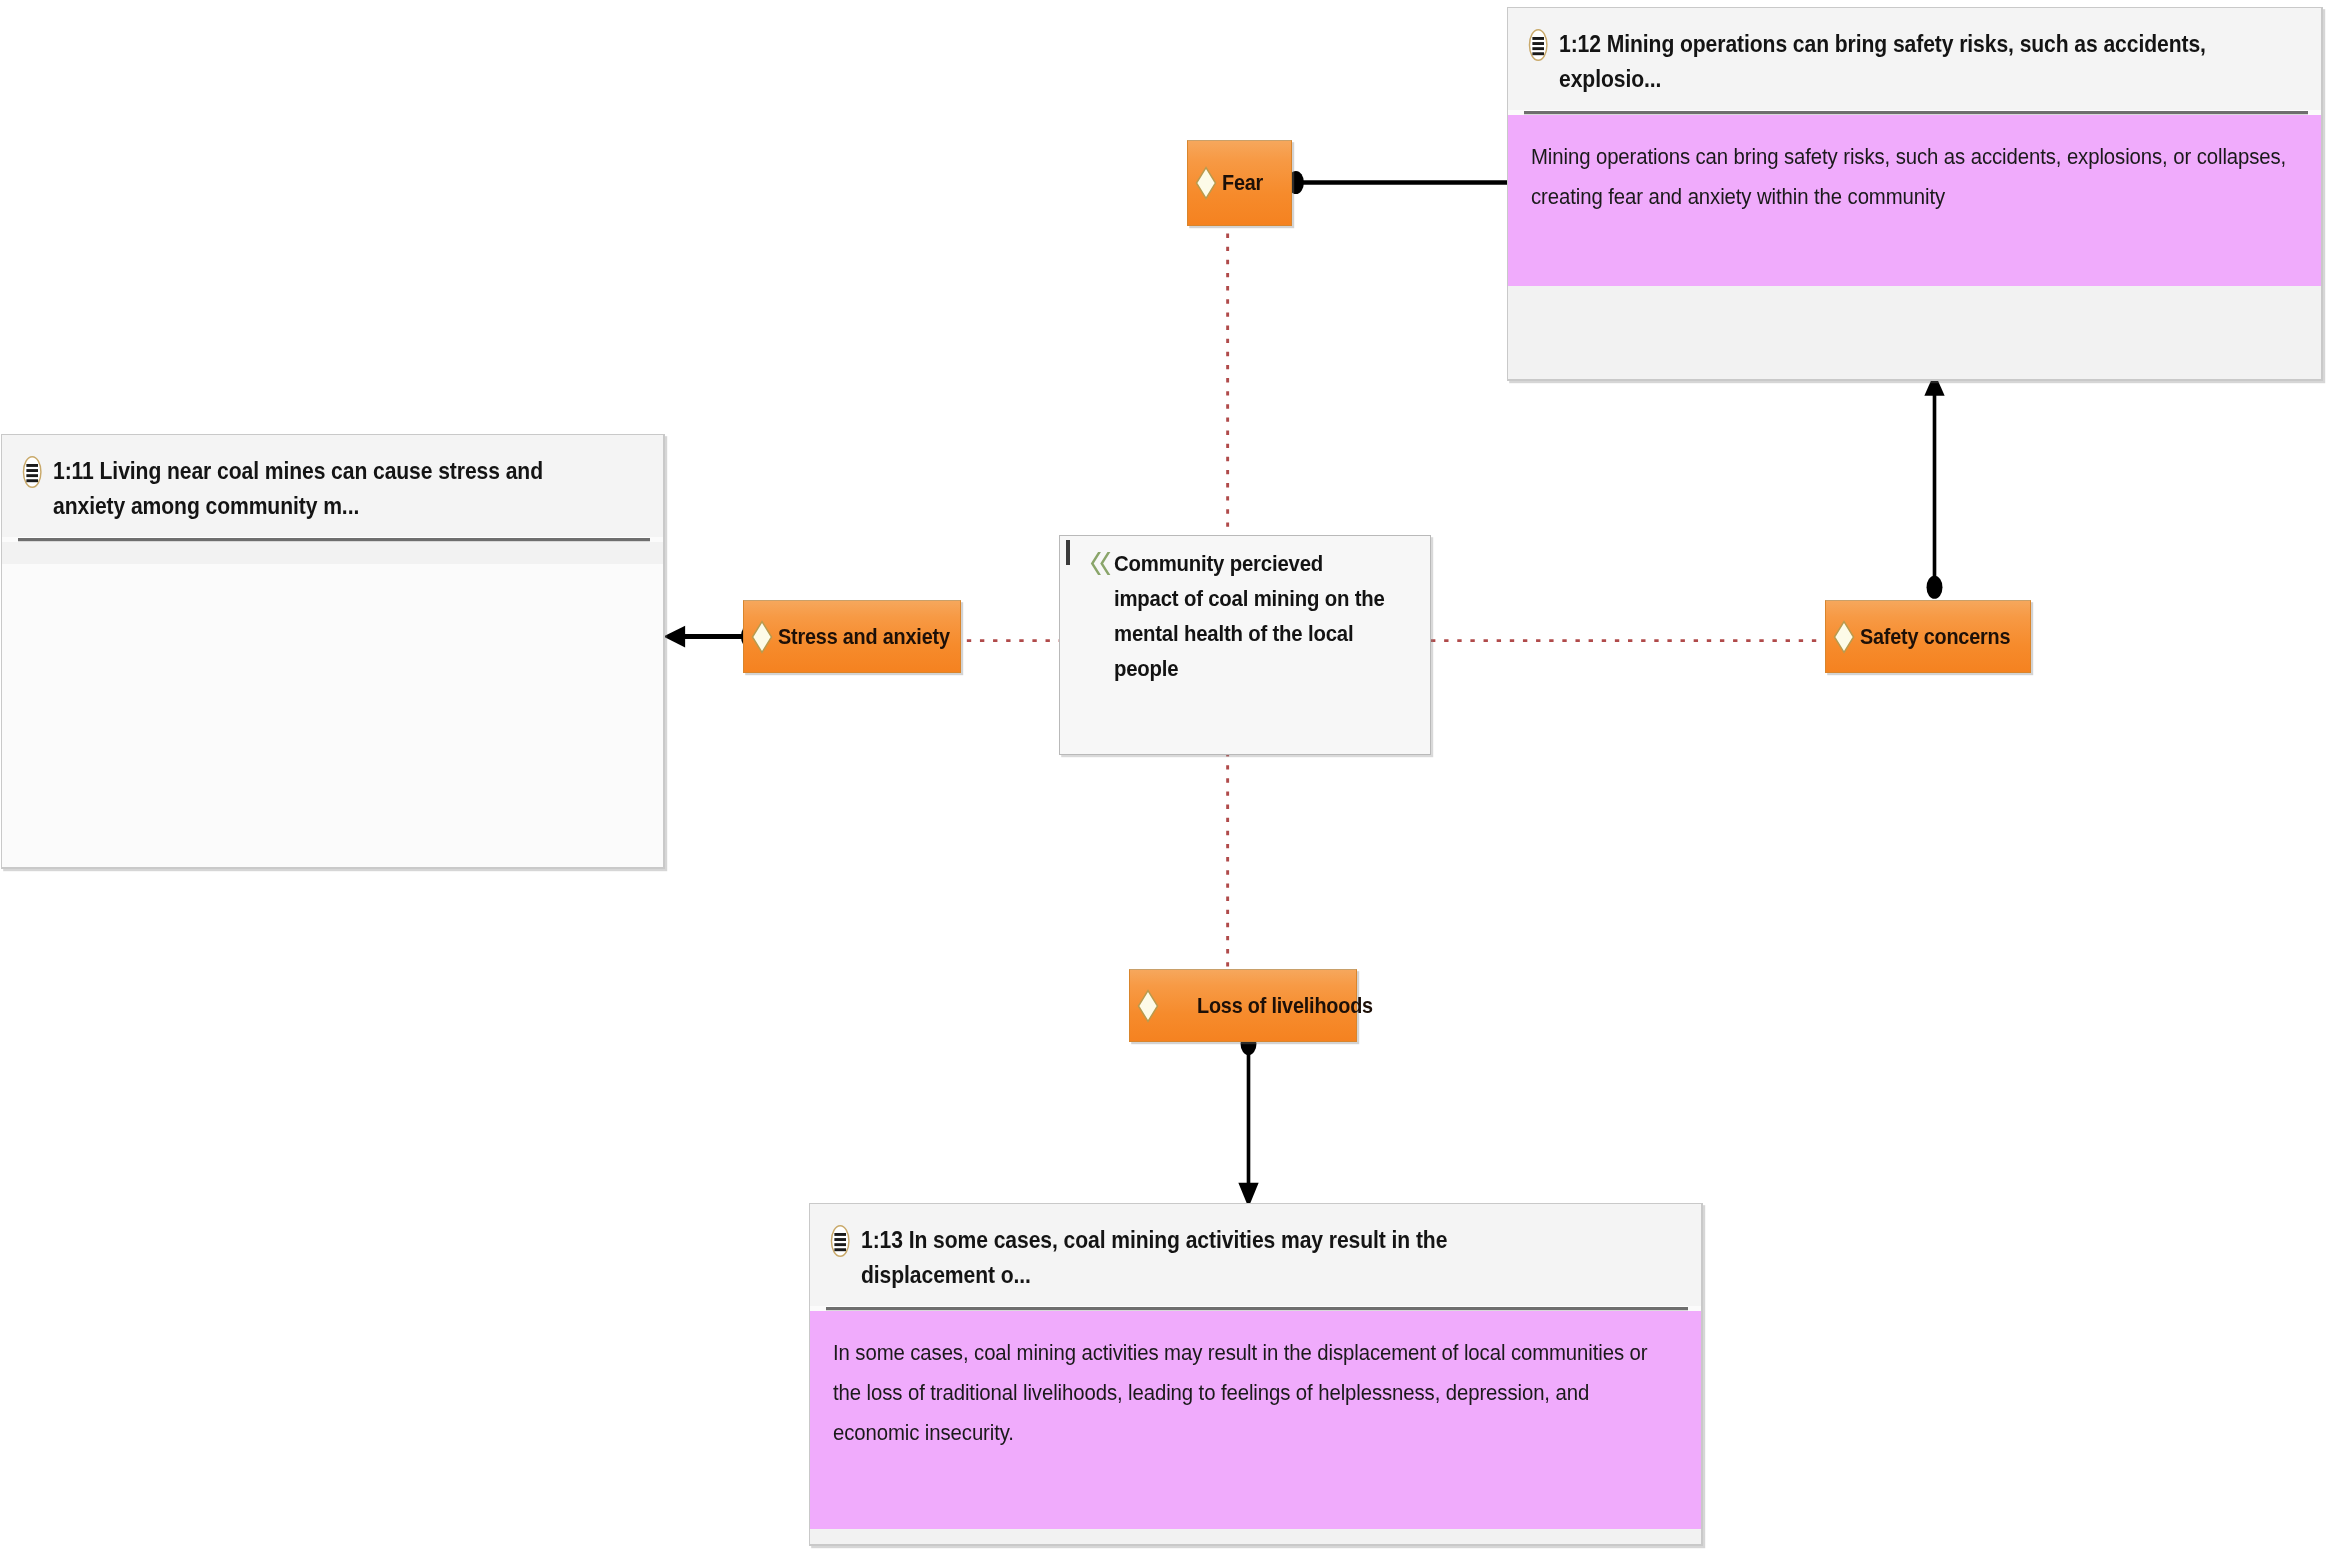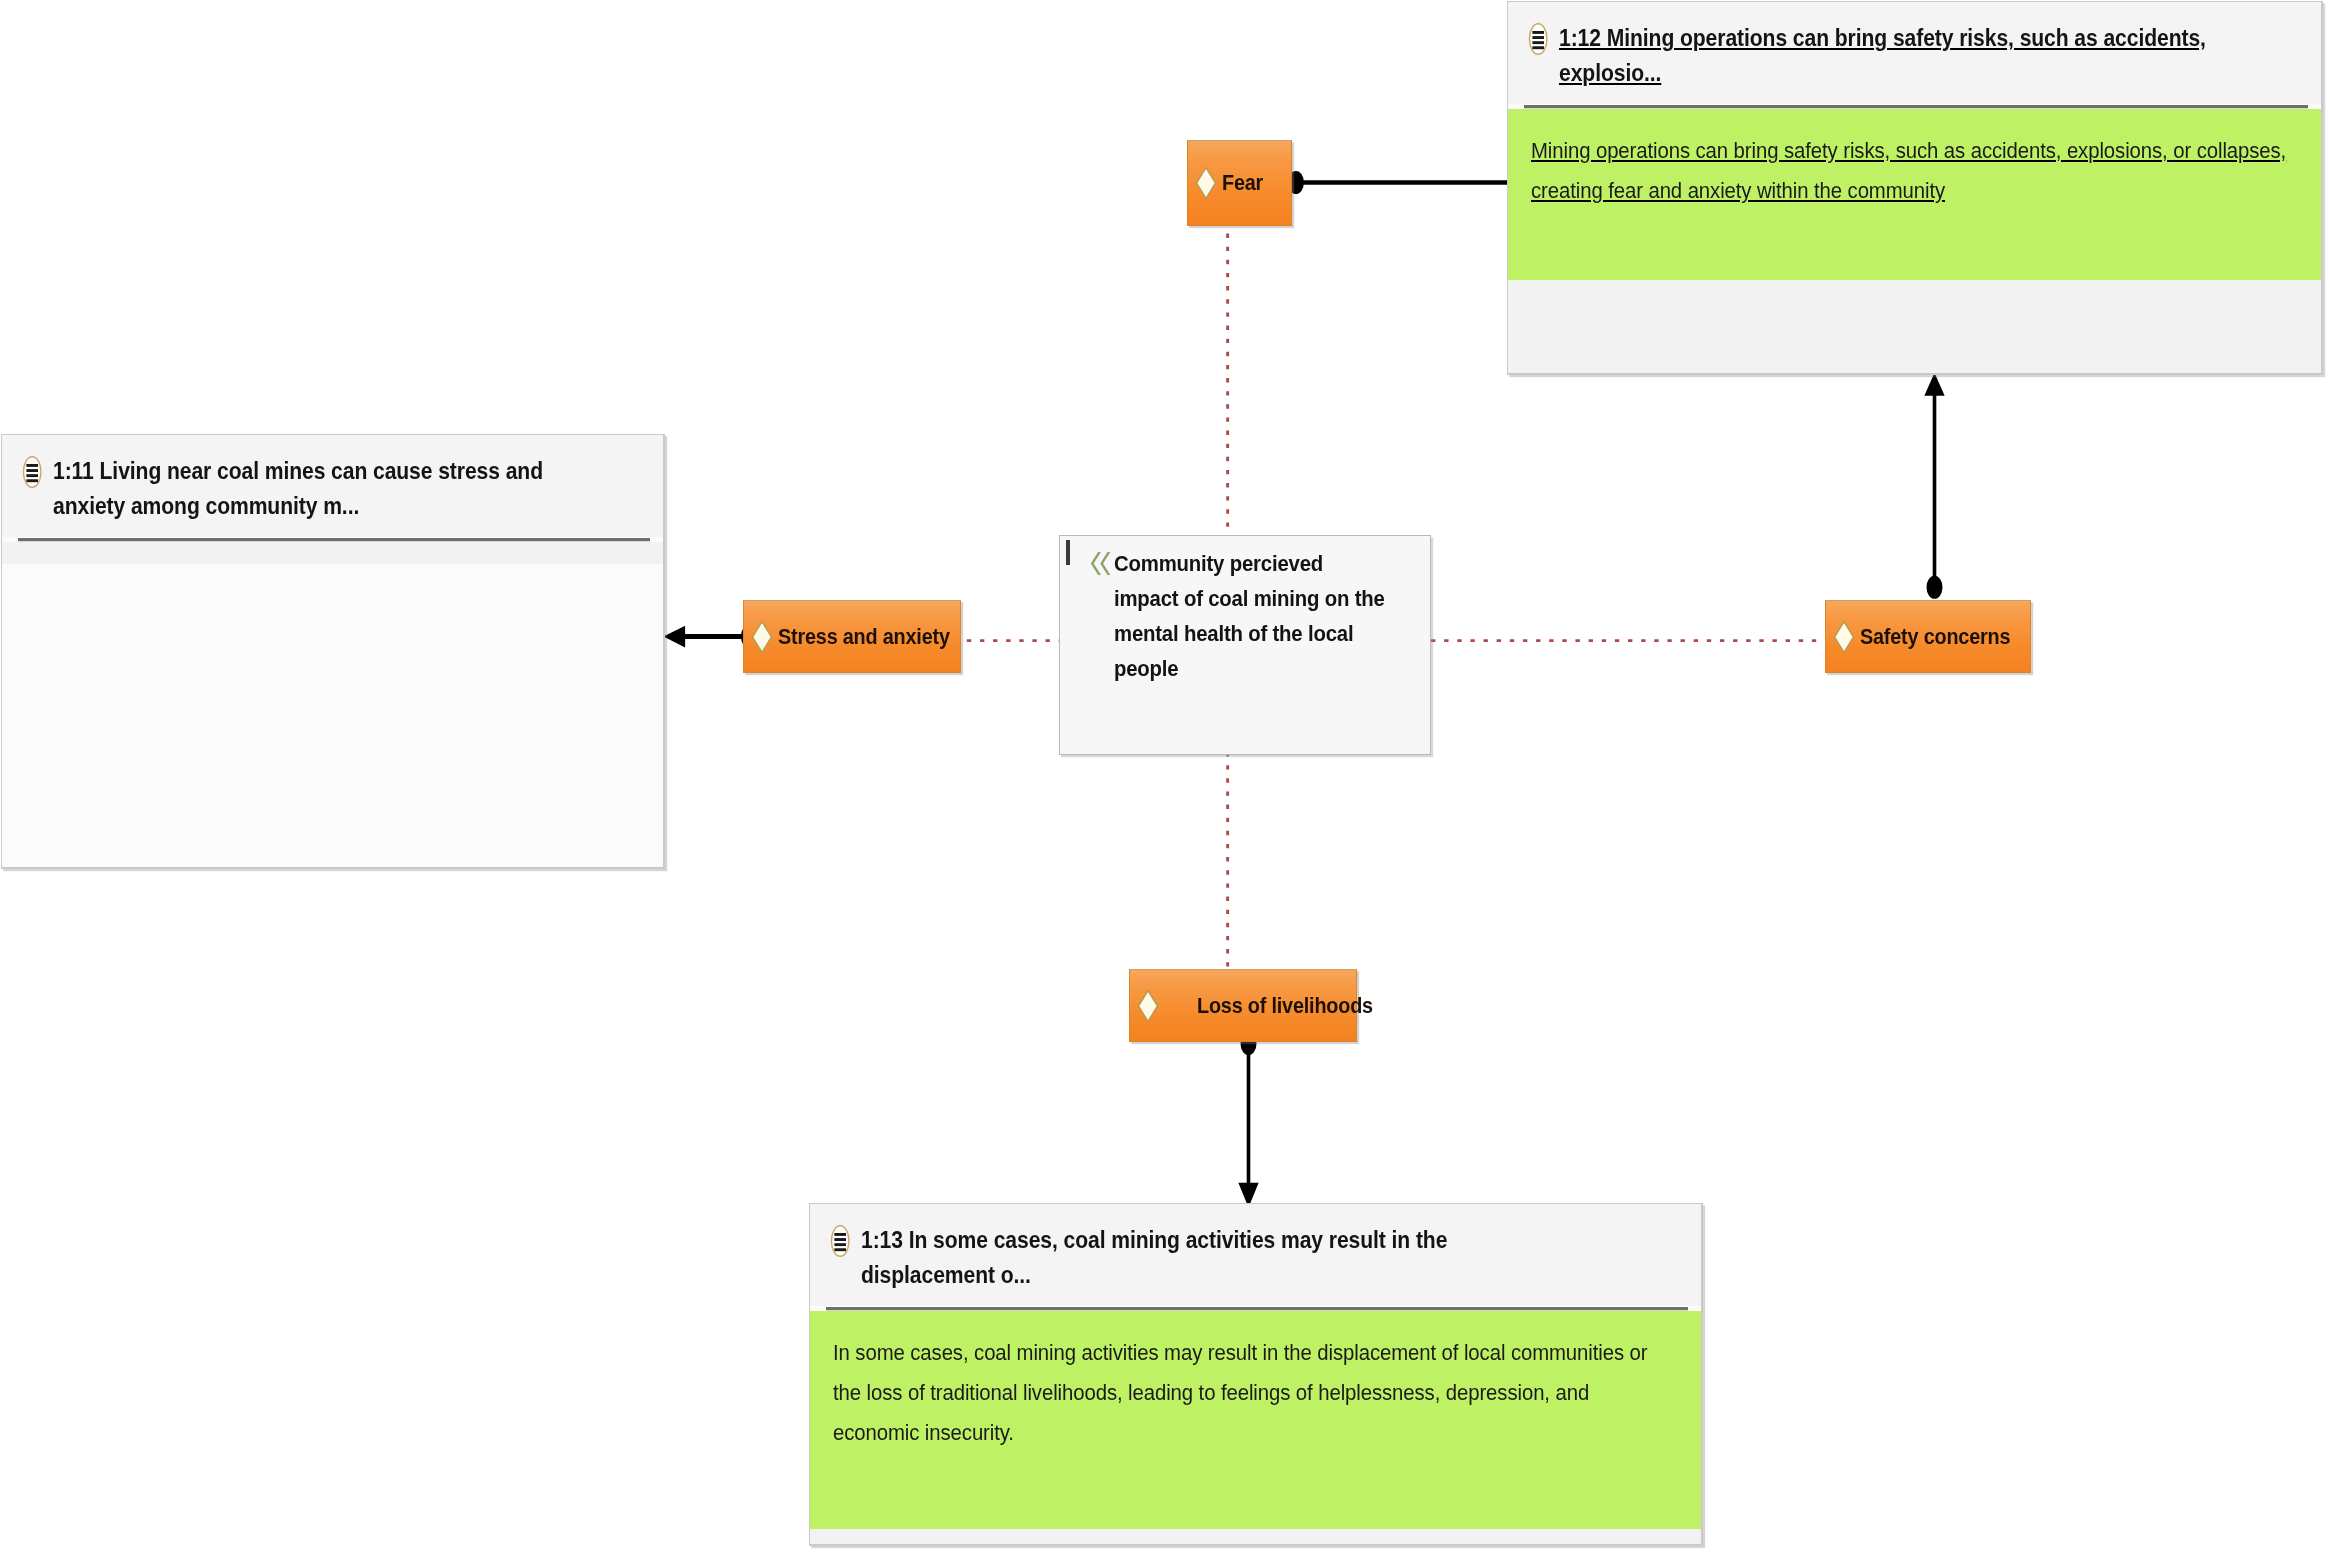--- a/index.html
+++ b/index.html
@@ -50,21 +50,21 @@
     transform-origin: left top;
     width: 114%;
   }
   .note-rule {
     height: 5.1px;
     margin: 0 13px 0 16px;
     background: linear-gradient(to bottom, #ffffff 0%, #ffffff 16%, #6e6e6e 16%, #6e6e6e 72%, #d8d8d8 72%, #d8d8d8 100%);
     flex: 0 0 auto;
   }
   .note-body {
-    background: #bef264;
+    background: #f0abfc;
     padding: 22px 29px 19px 23.4px;
     flex: 1 1 auto;
   }
   .note-text {
     font-size: 22.6px;
     color: #1a1a1a;
     line-height: 1.78;
     letter-spacing: -0.1px;
     transform: scaleX(0.90);
     transform-origin: left top;
@@ -202,21 +202,21 @@
   </div>
 
   <div class="conn" style="left:1234px; top:1033px;">
     <svg width="29" height="175" viewBox="0 0 40 240">
       <line x1="20" y1="14" x2="20" y2="222" stroke="#000000" stroke-width="5"></line>
       <ellipse cx="20" cy="14" rx="11" ry="16" fill="#000000"></ellipse>
       <path d="M20 240 L6 206 L34 206 Z" fill="#000000"></path>
     </svg>
   </div>
 
-  <div class="note" style="left:1507px; top:1px; width:816px; height:374px;text-decoration:underline;">
+  <div class="note" style="left:1507px; top:7px; width:816px; height:374px;">
     <div class="note-header">
       <span class="note-icon">
         <svg viewBox="0 0 28 44" width="20.4" height="32">
           <ellipse cx="14" cy="22" rx="12" ry="21" fill="#ffffff" stroke="#c9a96a" stroke-width="2"></ellipse>
           <rect x="6" y="11" width="16" height="4" fill="#1a1a1a"></rect>
           <rect x="6" y="18" width="16" height="4" fill="#1a1a1a"></rect>
           <rect x="6" y="25" width="16" height="4" fill="#1a1a1a"></rect>
           <rect x="6" y="32" width="16" height="4" fill="#1a1a1a"></rect>
         </svg>
       </span>

